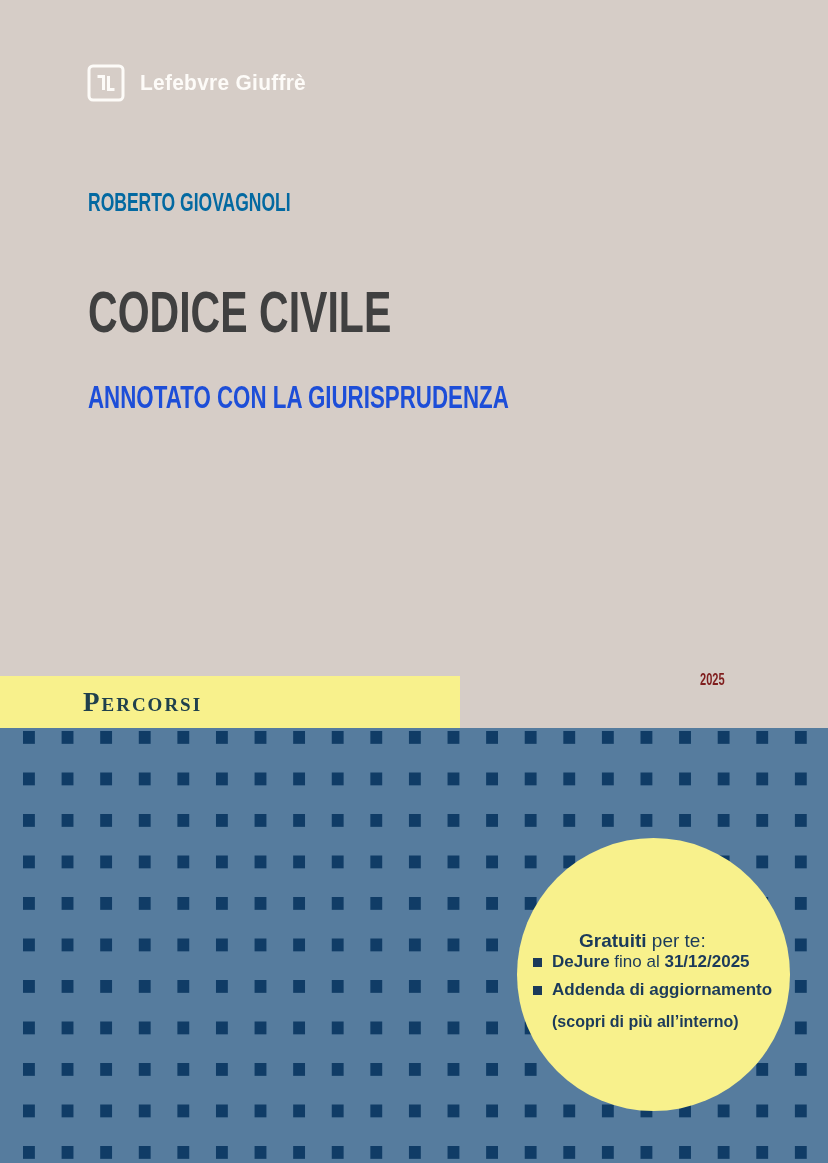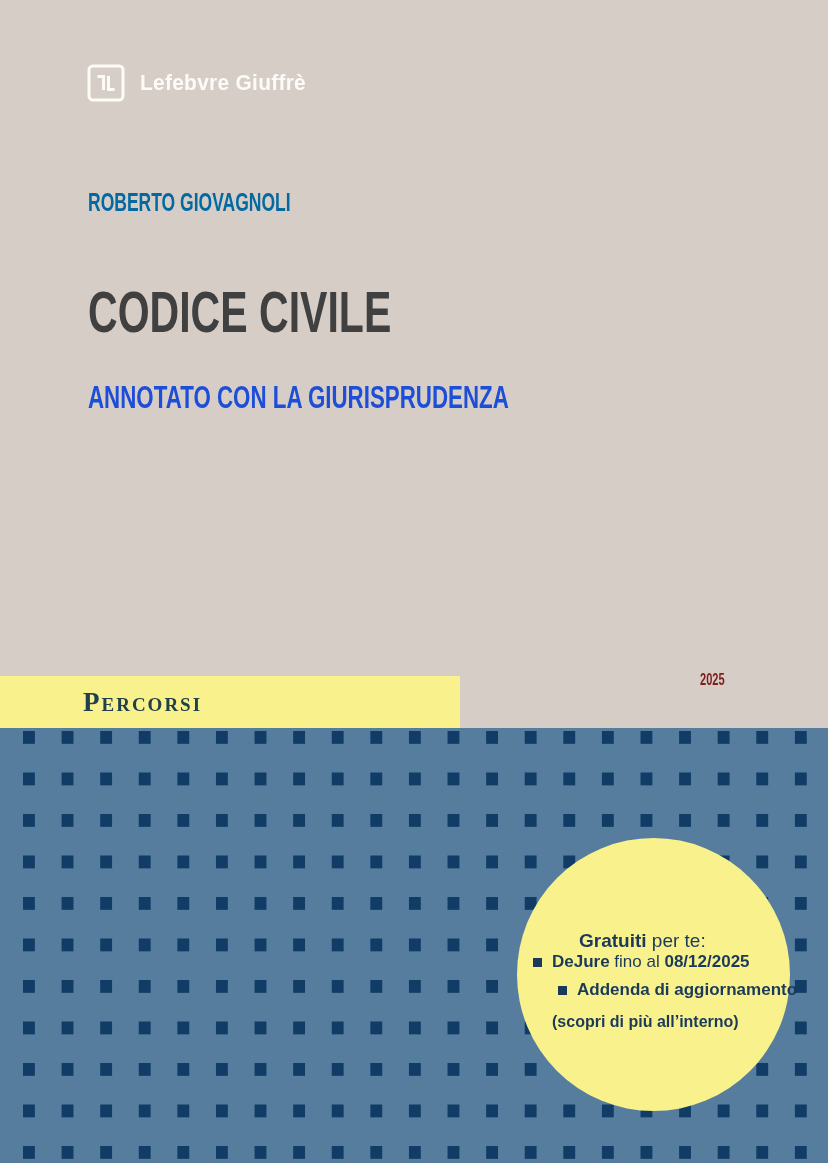--- a/index.html
+++ b/index.html
@@ -68,21 +68,21 @@
     position:absolute; left:35px; top:92px; font-size:19px; line-height:1.2;
     white-space:nowrap;
     margin-left:27px;
   }
   .promo-heading b, .promo-item b { font-weight:700; }
   .promo-item {
     position:absolute; left:16px; display:flex; align-items:flex-start;
     font-size:17px; line-height:1.2; white-space:nowrap;
   }
   .promo-item.first { top:114px; }
-  .promo-item.second { top:142px;margin-left:25px; }
+  .promo-item.second { top:142px; }
   .bullet {
     width:9px; height:9px; background:#1b3a5a; margin-top:6px; margin-right:10px;
     flex:0 0 auto;
   }
   .promo-note {
     position:absolute; left:35px; top:174px; font-size:16px; line-height:1.2;
     white-space:nowrap;
     font-weight:bold;
   }
 </style>
@@ -127,21 +127,21 @@
   <div class="blue-section">
 
     <div class="promo-circle">
 
       <div class="promo-heading">
         <b>Gratuiti</b><span> per te:</span>
       </div>
 
       <div class="promo-item first">
         <span class="bullet"></span>
-        <span><b>DeJure</b><span> fino al </span><b>08/12/2025</b></span>
+        <span><b>DeJure</b><span> fino al </span><b>31/12/2025</b></span>
       </div>
 
       <div class="promo-item second">
         <span class="bullet"></span>
         <span><b>Addenda di aggiornamento</b><span></span><b></b></span>
       </div>
 
       <div class="promo-note">(scopri di più all’interno)</div>
 
     </div>

